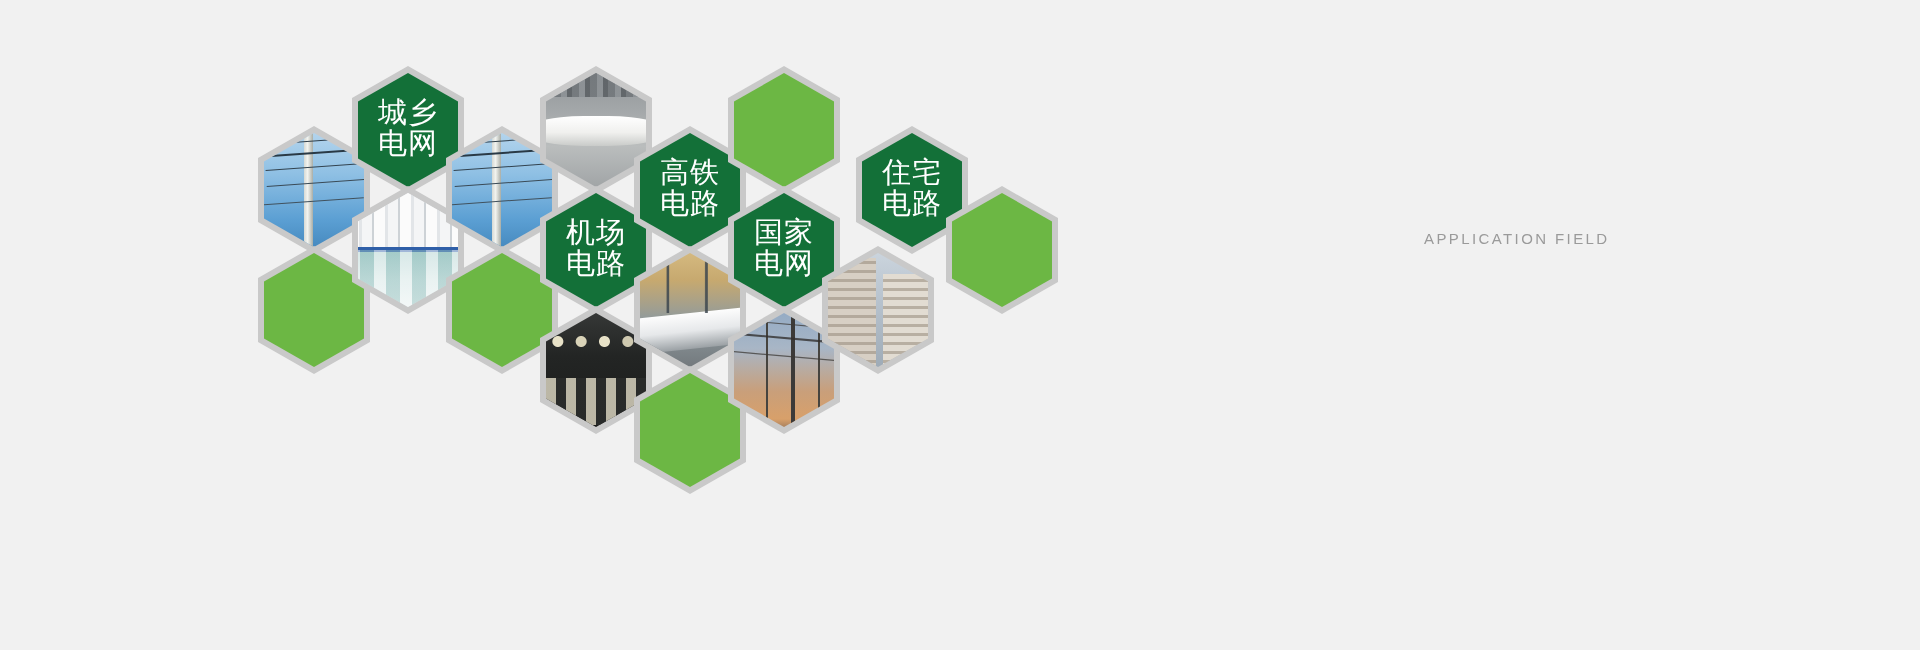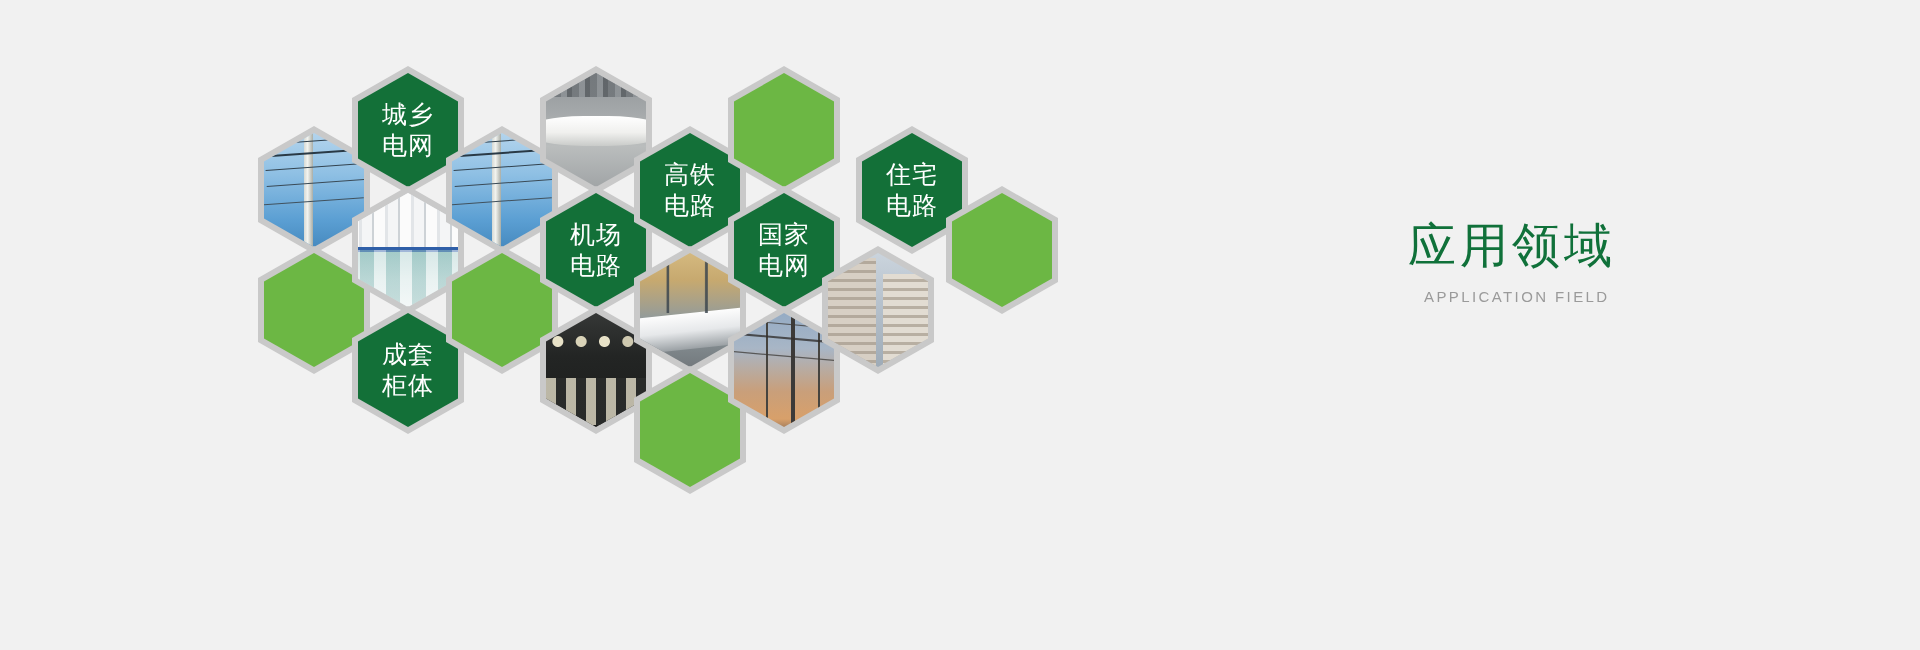--- a/index.html
+++ b/index.html
@@ -29,26 +29,26 @@
     display: flex; flex-direction: column;
     align-items: center; justify-content: center;
     overflow: hidden; position: relative;
   }
 
   .hex.dark  .inner { background: #137038; }
   .hex.light .inner { background: #6cb744; }
 
   .hex-label {
     color: #ffffff;
-    font-size: 25px;
+    font-size: 29px;
     line-height: 31px;
     text-align: center;
     letter-spacing: 1px;
     white-space: pre-line;
-    font-family: Liberation Sans, sans-serif;
+    font-family: Liberation Mono, monospace;
     position: relative; z-index: 3;
   }
 
   
   .ph { position: absolute; inset: -10%; width: 120%; height: 120%; }
 
   
   .ph-pole {
     background:
       linear-gradient(180deg, #bcd9ef 0%, #8fc0e4 38%, #5b9fd3 72%, #3f82b8 100%);
@@ -204,26 +204,20 @@
         </div>
       </div>
       <div class="hex light" style="left: 258px; top: 246px;">
         <div class="inner"></div>
       </div>
       <div class="hex photo" style="left: 352px; top: 186px;">
         <div class="inner">
           <div class="ph ph-switch"></div>
         </div>
       </div>
-      <div class="hex dark" style="left: 352px; top: 306px;">
-        <div class="inner">
-          <div class="hex-label">成套
-柜体</div>
-        </div>
-      </div>
       <div class="hex photo" style="left: 446px; top: 126px;">
         <div class="inner">
           <div class="ph ph-pole"></div>
         </div>
       </div>
       <div class="hex light" style="left: 446px; top: 246px;">
         <div class="inner"></div>
       </div>
       <div class="hex photo" style="left: 540px; top: 66px;">
         <div class="inner">
@@ -279,17 +273,16 @@
         <div class="inner">
           <div class="ph ph-building"></div>
         </div>
       </div>
       <div class="hex light" style="left: 946px; top: 186px;">
         <div class="inner"></div>
       </div>
     </div>
 
   <div class="title-block">
-    <div class="title-main">应用领域</div>
     <div class="title-sub">APPLICATION FIELD</div>
   </div>
 
 </div>
 
 </body></html>

